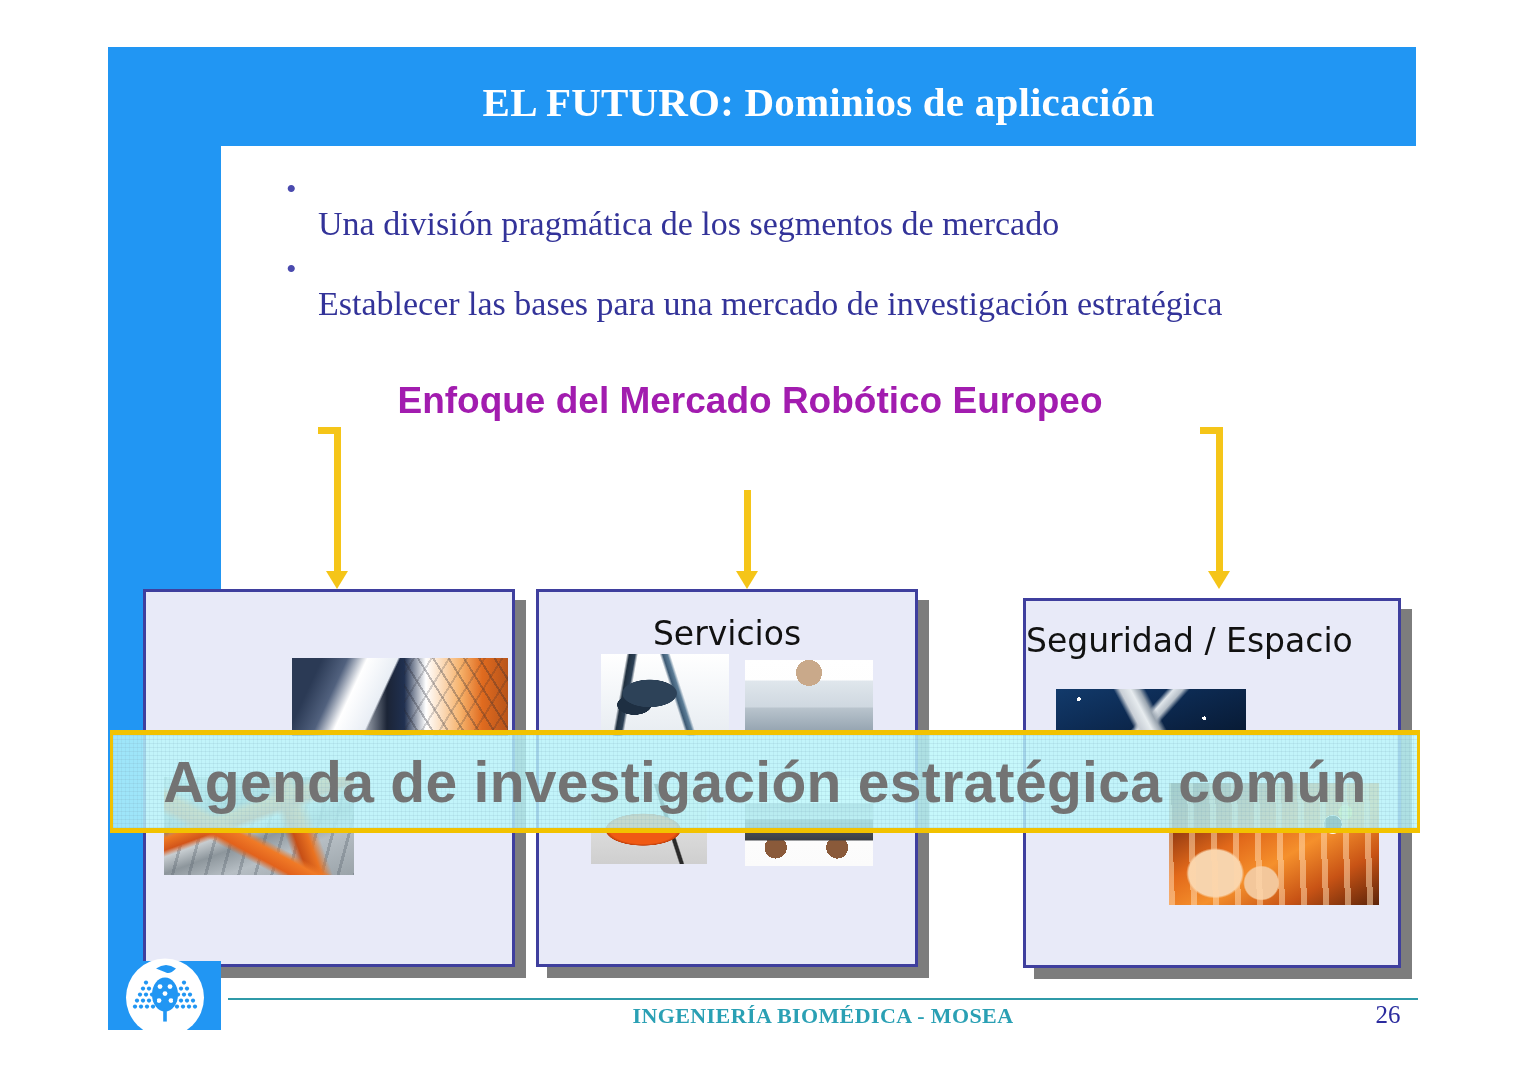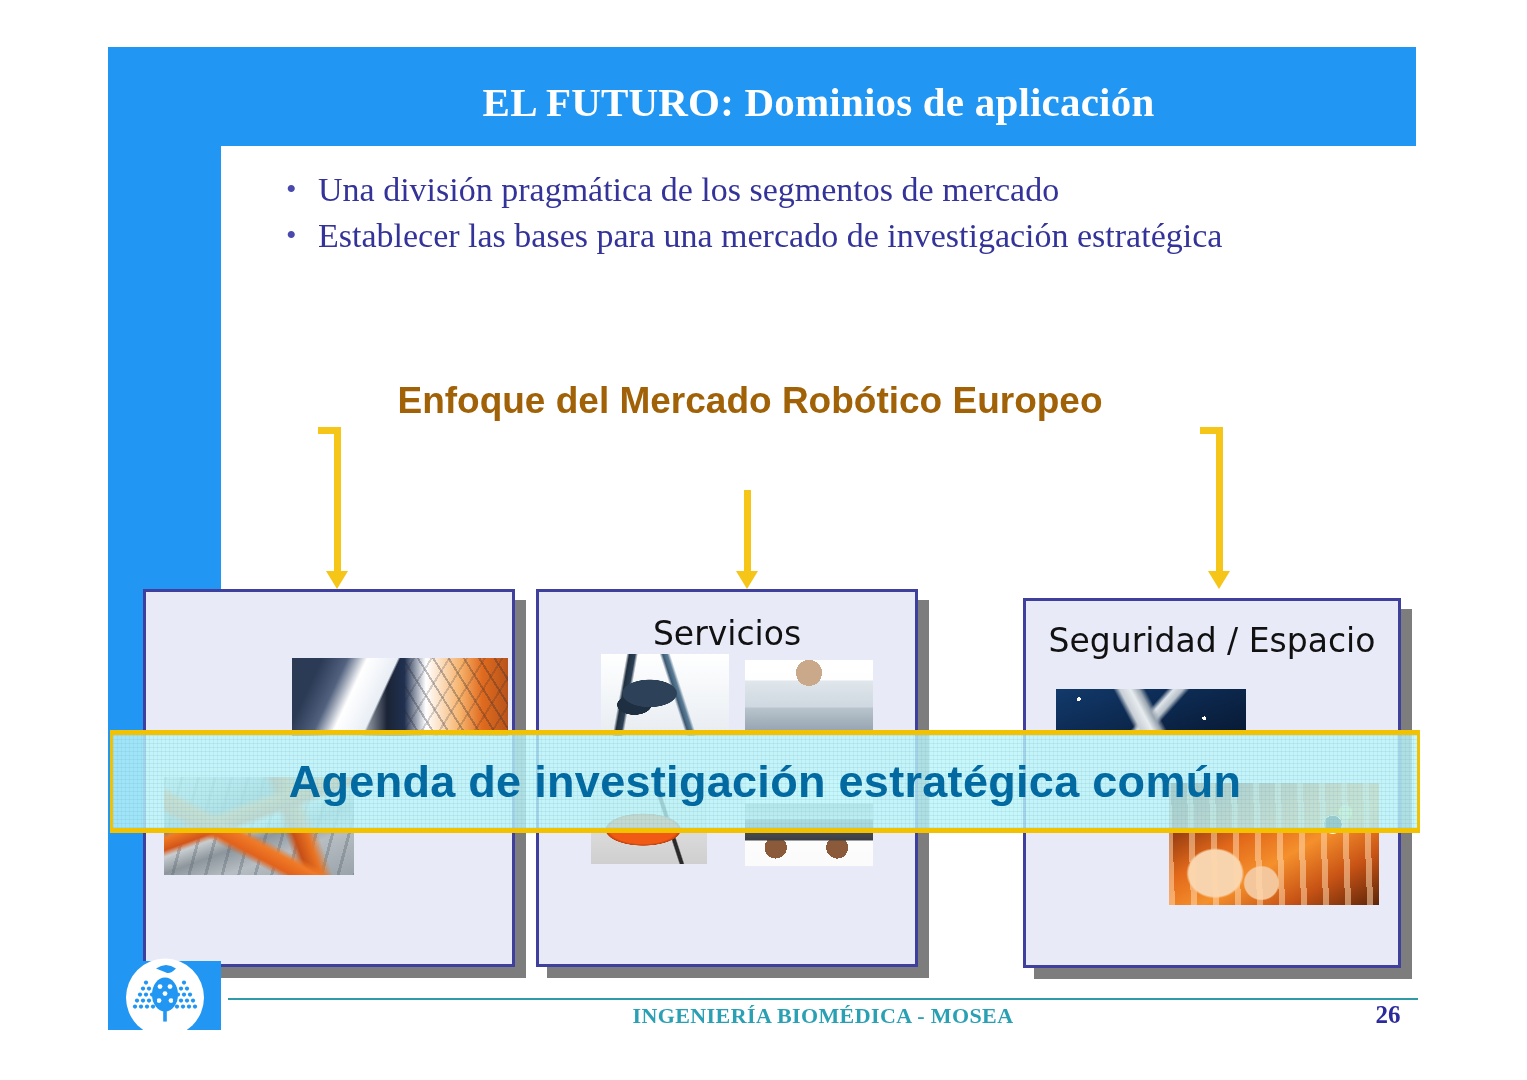--- a/index.html
+++ b/index.html
@@ -33,29 +33,29 @@
   .bullets{
     position:absolute;left:272px;top:170px;width:1090px;
     font-family:"Liberation Serif",serif;
     color:#333399;font-size:34px;line-height:1.18;
   }
   .bullet-row{display:flex;align-items:flex-start;margin-bottom:6px;}
   .bullet-dot{
     width:46px;flex:0 0 46px;font-size:30px;line-height:1.25;color:#4a4aae;
     text-align:left;padding-left:14px;box-sizing:border-box;
   }
-  .bullet-text{flex:1;}
+  .bullet-text{flex:1;margin-top:34px;}
 
   
   .mid-heading{
     position:absolute;left:390px;top:376px;width:720px;
     text-align:center;
     font-family:"Liberation Sans",sans-serif;
     font-weight:bold;font-size:37px;line-height:1.33;
-    color:#a16207;
+    color:#a21caf;
   }
 
   
   .arrow{position:absolute;}
   .arrow .seg-h{position:absolute;height:7px;background:#F5C518;}
   .arrow .seg-v{position:absolute;width:7px;background:#F5C518;}
   .arrow .head{
     position:absolute;width:0;height:0;
     border-left:11px solid transparent;border-right:11px solid transparent;
     border-top:18px solid #F5C518;
@@ -90,21 +90,21 @@
   .panel-label{
     position:absolute;left:0;top:0;width:100%;
     text-align:center;
     font-family:"DejaVu Sans","Liberation Sans",sans-serif;
     font-size:33px;color:#111111;line-height:1.1;
     padding-top:24px;box-sizing:border-box;
   }
   #panel-industria{left:143px;top:589px;width:372px;height:378px;}
   #panel-servicios{left:536px;top:589px;width:382px;height:378px;}
   #panel-seguridad{left:1023px;top:598px;width:378px;height:370px;}
-  #panel-seguridad .panel-label{text-align:center;padding-top:22px;font-size:33px;}
+  #panel-seguridad .panel-label{text-align:left;padding-top:22px;font-size:33px;}
 
   
   .photo{position:absolute;overflow:hidden;}
 
   
   .ph-train{
     background:
       linear-gradient(115deg,#2b3a55 12%,#51617e 22%,#ffffff 30%,#e9eef5 42%,transparent 43%),
       linear-gradient(90deg,#cfd8e4 0%,#e7edf4 28%,#1b2436 44%,#203050 52%,#ffffff 62%,#f6b26b 78%,#e06b1f 88%,#b8541a 100%);
   }
@@ -211,36 +211,36 @@
   #banner::before{
     content:"";position:absolute;inset:0;
     background:
       repeating-linear-gradient(0deg,rgba(120,160,180,.16) 0 1px,transparent 1px 4px),
       repeating-linear-gradient(90deg,rgba(120,160,180,.12) 0 1px,transparent 1px 4px);
     pointer-events:none;
   }
   .banner-text{
     position:relative;
     font-family:"Liberation Sans",sans-serif;
-    font-weight:bold;font-size:45px;color:#0369a1;
+    font-weight:bold;font-size:57px;color:#737373;
     white-space:nowrap;letter-spacing:.3px;
   }
 
   
   .footer-rule{
     position:absolute;left:228px;top:998px;width:1190px;height:2px;background:#2f9aa8;
   }
   .footer-text{
     position:absolute;left:228px;top:1003px;width:1190px;text-align:center;
     font-family:"Liberation Serif",serif;font-weight:bold;font-size:22px;
     color:#2aa0b4;letter-spacing:.4px;
   }
   .page-num{
     position:absolute;left:1358px;top:1001px;width:60px;text-align:center;
-    font-family:"Liberation Serif",serif;font-weight:bold;font-size:25px;color:#2b2b9e;
+    font-family:"Liberation Serif",serif;font-weight:normal;font-size:25px;color:#2b2b9e;
   }
 
   
   #logo{
     position:absolute;left:108px;top:961px;width:113px;height:69px;background:#2196F3;
   }
   #logo .disc{
     position:absolute;left:50%;top:50%;transform:translate(-50%,-48%);
     width:78px;height:78px;border-radius:50%;background:#ffffff;
   }

